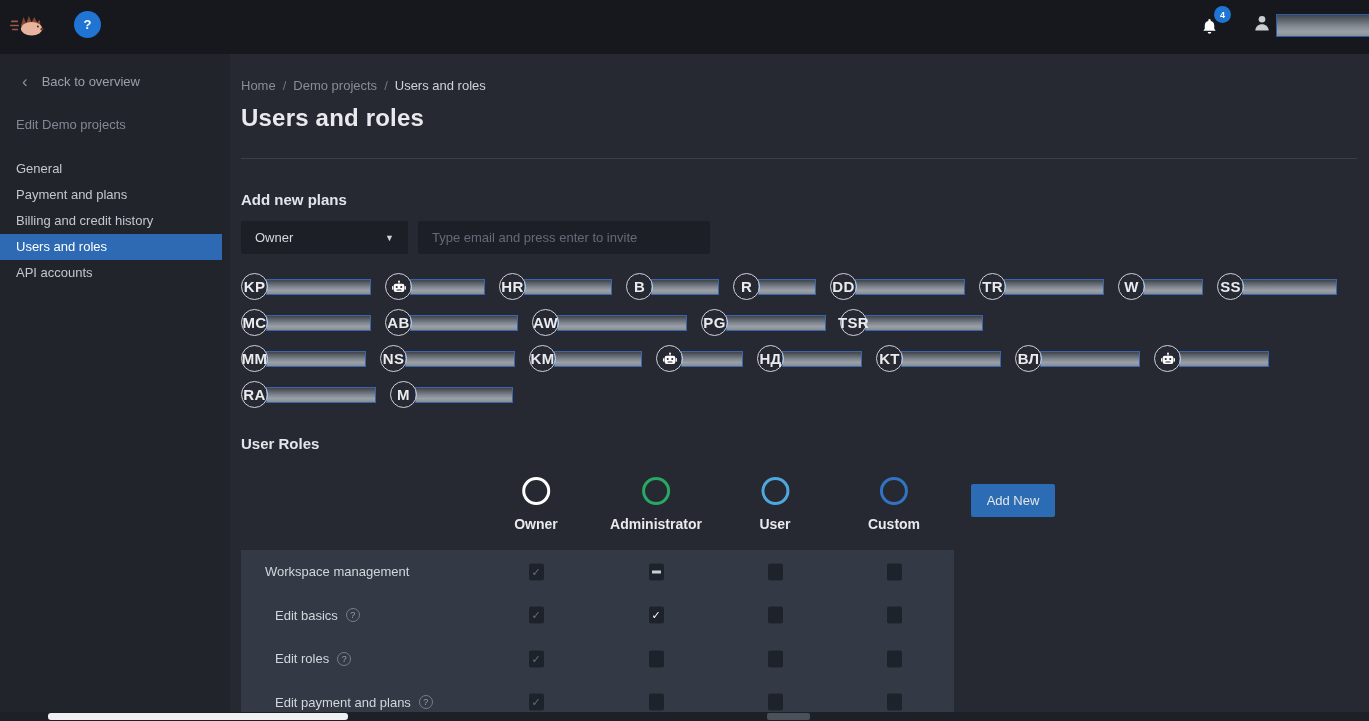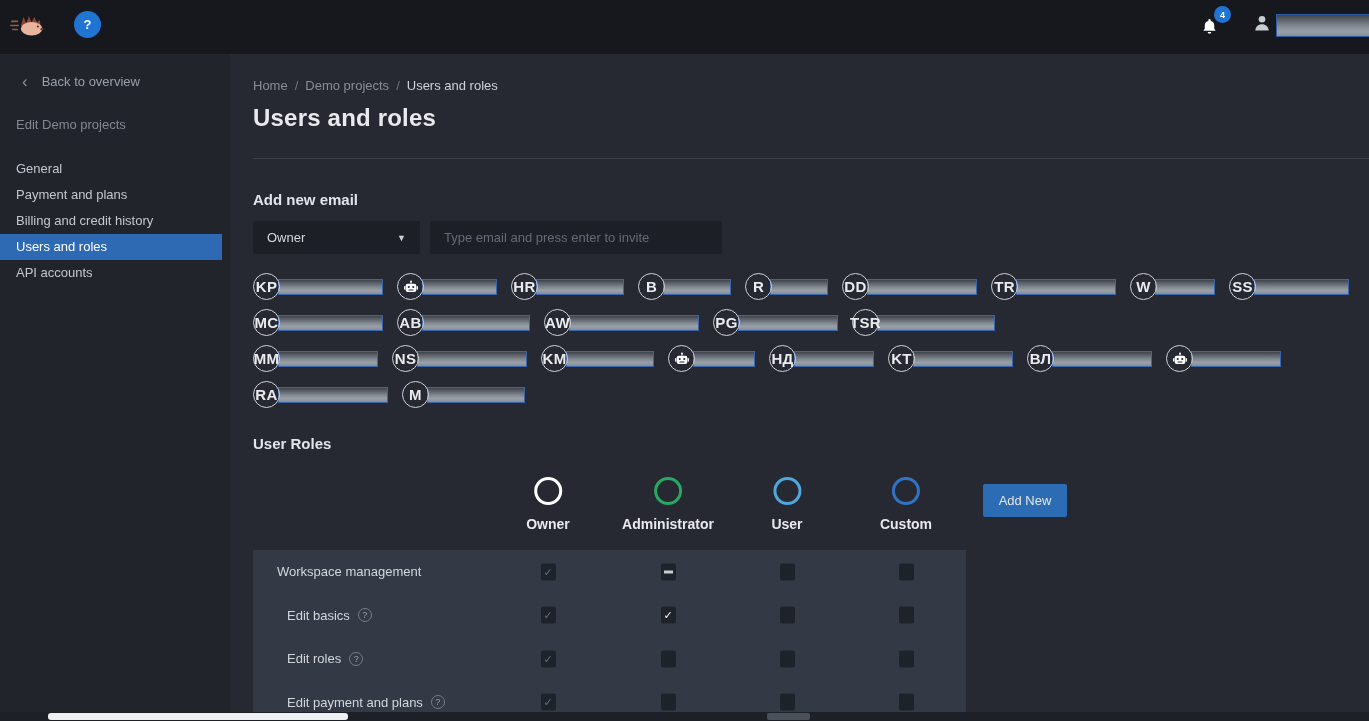--- a/index.html
+++ b/index.html
@@ -34,21 +34,21 @@
   .back-row{display:flex;align-items:center;gap:14px;padding:20px 0 0 22px;color:#99a0a9;font-size:13px;cursor:pointer;}
   .back-chevron{font-size:17px;line-height:13px;color:#8d939c;}
   .section-label{padding:28px 0 0 16px;color:#828893;font-size:13px;}
   .nav{margin-top:24px;display:flex;flex-direction:column;}
   .nav-item{
     width:222px;height:26px;line-height:26px;padding-left:16px;box-sizing:border-box;
     color:#c3c8cf;font-size:13px;cursor:pointer;
   }
   .nav-item.active{background:#2d6ab3;color:#ffffff;}
   
-  .main{position:absolute;left:230px;top:54px;width:1139px;height:667px;}
+  .main{position:absolute;left:218px;top:54px;width:1139px;height:667px;}
   .breadcrumb{position:absolute;left:23px;top:24px;font-size:13px;color:#878d97;display:flex;gap:7px;}
   .breadcrumb .crumb{cursor:pointer;}
   .breadcrumb .crumb.current{color:#ced3da;}
   .breadcrumb .sep{color:#6f757f;}
   .page-title{position:absolute;left:23px;top:50px;font-size:24px;font-weight:bold;color:#e8eaee;letter-spacing:.2px;}
   .title-divider{position:absolute;left:23px;top:104px;right:0;height:1px;background:#3a3f49;}
   .section-heading{position:absolute;left:23px;font-size:15px;font-weight:bold;color:#e2e5ea;}
   .h-add{top:137px;}
   .h-roles{top:381px;}
   
@@ -167,21 +167,21 @@
   <div class="breadcrumb">
       <span class="crumb">Home</span>
       <span class="sep">/</span>
       <span class="crumb">Demo projects</span>
       <span class="sep">/</span>
       <span class="crumb current">Users and roles</span>
     </div>
   <div class="page-title">Users and roles</div>
   <div class="title-divider"></div>
 
-  <div class="section-heading h-add">Add new email</div>
+  <div class="section-heading h-add">Add new plans</div>
   <div class="role-select">
     <span>Owner</span>
     <span class="caret">▼</span>
   </div>
   <input class="email-input" type="text" placeholder="Type email and press enter to invite" style="">
 
   <div class="members">
       <div class="member-row">
         <div class="member">
           <span class="avatar">KP</span>

